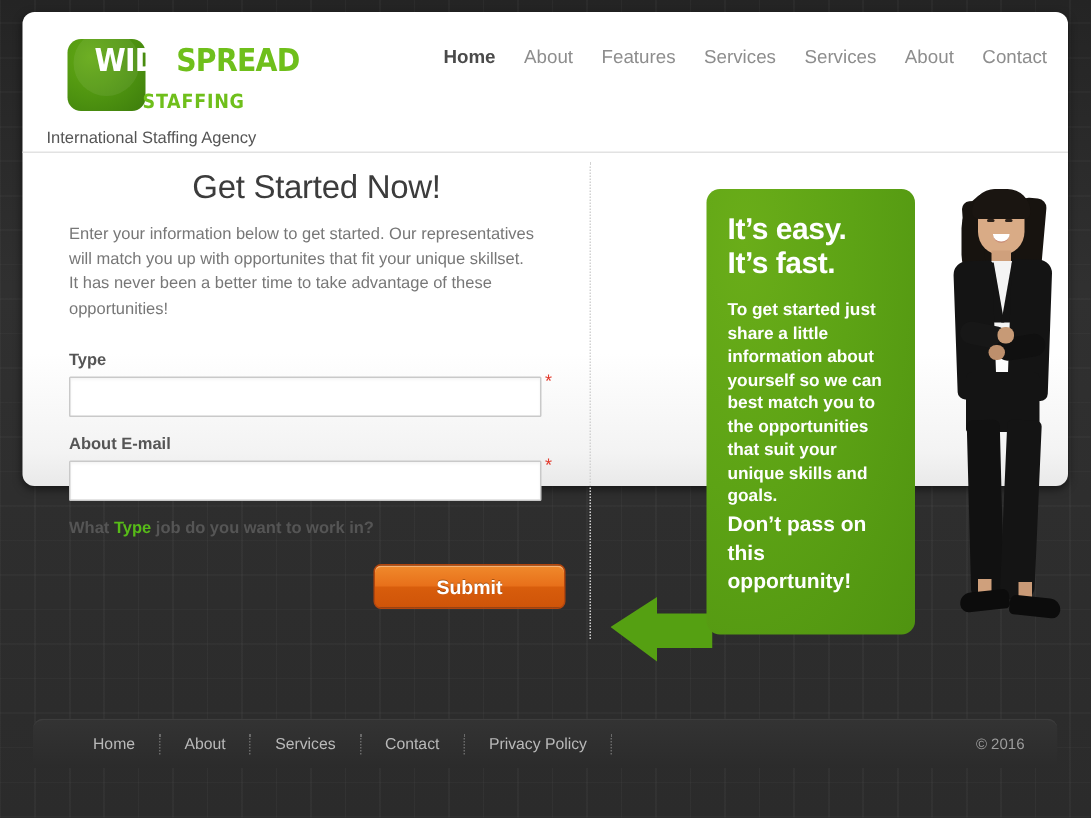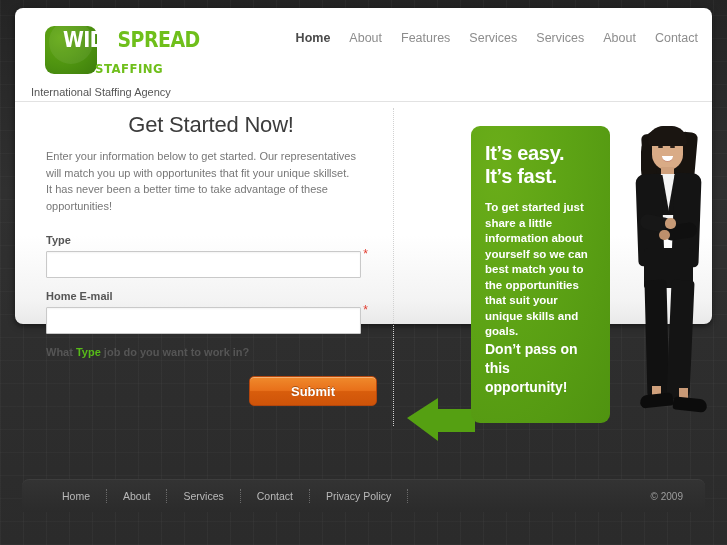--- a/index.html
+++ b/index.html
@@ -187,21 +187,21 @@
 
         <h1 id="page-title">Get Started Now!</h1>
         <p id="intro">Enter your information below to get started. Our representatives will match you up with opportunites that fit your unique skillset. It has never been a better time to take advantage of these opportunities!</p>
 
         <div class="field-label">Type</div>
         <div class="input-row">
           <input class="text-input" type="text" placeholder="" style="">
           <span class="req-star">*</span>
         </div>
 
-        <div class="field-label">Home E-mail</div>
+        <div class="field-label">About E-mail</div>
         <div class="input-row">
           <input class="text-input" type="text" placeholder="" style="">
           <span class="req-star">*</span>
         </div>
 
         <div id="jobtype-q"><span>What </span><span class="hl">Type</span><span> job do you want to work in?</span></div>
 
 
         <button id="submit-btn">Submit</button>
       </div>
@@ -258,16 +258,16 @@
       <div class="fsep"></div>
       <a href="#">About</a>
       <div class="fsep"></div>
       <a href="#">Services</a>
       <div class="fsep"></div>
       <a href="#">Contact</a>
       <div class="fsep"></div>
       <a href="#">Privacy Policy</a>
       <div class="fsep"></div>
     </div>
-    <div id="copyright">© 2009</div>
+    <div id="copyright">© 2016</div>
   </div>
 
 </div>
 
 </body></html>

